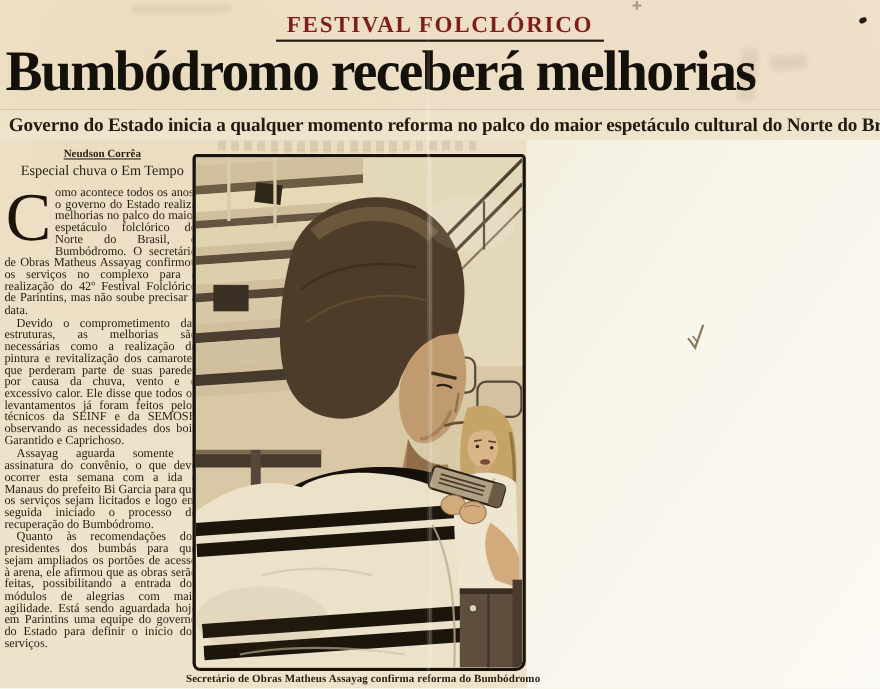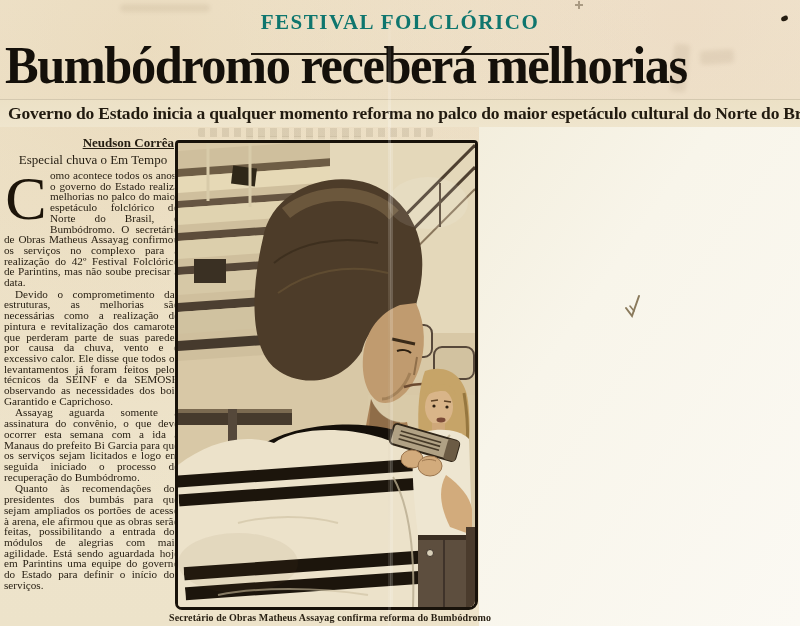--- a/index.html
+++ b/index.html
@@ -14,37 +14,37 @@
       radial-gradient(ellipse at 18% 8%, rgba(224,200,160,.35), transparent 55%),
       radial-gradient(ellipse at 85% 3%, rgba(230,200,175,.30), transparent 45%),
       linear-gradient(180deg,#f1e7d1 0%,#efe5cd 30%,#ede3ca 100%);
   }
   .white-region{
     position:absolute;left:479px;top:127px;width:321px;height:499px;
     background:linear-gradient(125deg,#f3eedd 0%,#f8f5ea 35%,#fbf9f3 100%);
   }
   .kicker-row{position:absolute;top:10px;left:0;right:0;text-align:center;}
   .kicker{
-    display:inline-block;font-size:21px;font-weight:bold;color:#0f766e;
-    letter-spacing:1.5px;border-bottom:2.5px solid #241d12;padding:0 10px 18px;
+    display:inline-block;font-size:21px;font-weight:bold;color:#7f1d1d;
+    letter-spacing:1.5px;border-bottom:2.5px solid #241d12;padding:0 10px 1px;
   }
   .headline{
     position:absolute;top:36px;left:5px;margin:0;white-space:nowrap;
     font-size:52px;font-weight:bold;color:#14100a;letter-spacing:-1.5px;
     transform:scaleX(.97);transform-origin:left center;
   }
   .subheadline{
     position:absolute;top:99px;left:0;right:0;height:24px;
     background:linear-gradient(180deg,#ece1c6,#efe5cd);
     border-top:1px solid rgba(120,100,70,.22);
     font-size:17.5px;font-weight:bold;color:#221b10;
     padding:3px 8px 0 8px;white-space:nowrap;letter-spacing:-.2px;
   }
   .byline{position:absolute;top:135px;left:12px;width:162px;text-align:center;color:#241d12;}
-  .byline-author{font-size:13px;font-weight:bold;text-decoration:underline;text-align:right;}
+  .byline-author{font-size:10px;font-weight:bold;text-decoration:underline;}
   .byline-credit{font-size:13px;margin-top:1px;}
   .body-column{
     position:absolute;top:170px;left:4px;width:175px;bottom:0;overflow:hidden;
     font-size:11.2px;line-height:10.7px;text-align:justify;color:#241c10;
   }
   .body-column p{margin:0;}
   .body-column p + p{text-indent:11px;margin-top:1px;}
   .dropcap{
     float:left;font-size:62px;line-height:50px;height:52px;width:44px;
     text-align:center;color:#1d150a;margin:3px 2px 0 0;

